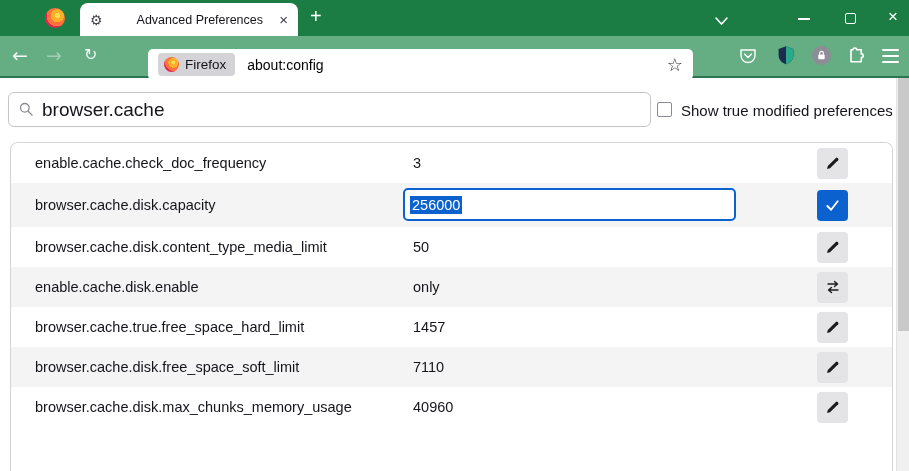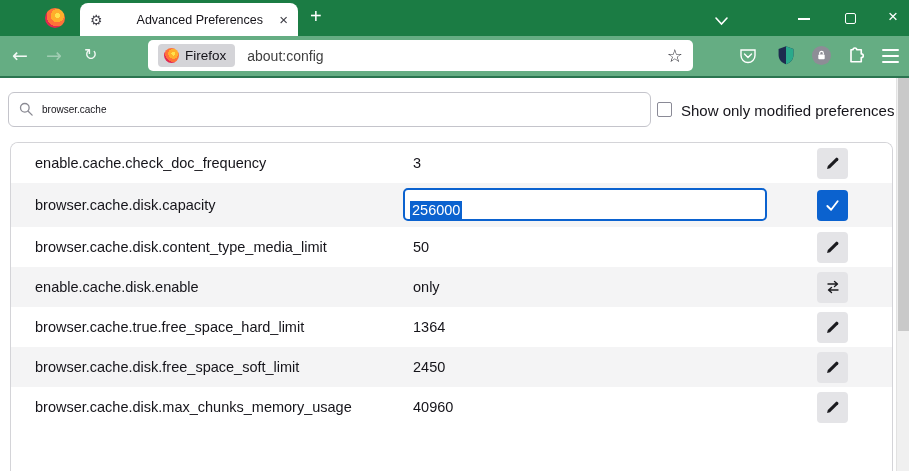--- a/index.html
+++ b/index.html
@@ -23,60 +23,60 @@
   .win-max { left:845px; top:13px; width:11px; height:11px; border:1.5px solid #fff; border-radius:2px; }
   .win-close { left:888px; top:7px; color:#fff; font-size:17px; }
 
   
   .navbar { position:absolute; left:0; top:36px; width:909px; height:42px;
             background:#65ad83; border-bottom:2px solid #2b7550; }
   .nav-glyph { font-family:"DejaVu Sans", sans-serif; color:#f2f8f4; font-size:19px; line-height:1; }
   .nav-back { left:12px; top:46px; }
   .nav-fwd  { left:46px; top:46px; color:rgba(244,250,246,.42); }
   .nav-reload { left:84px; top:47px; font-size:16px; }
-  .addressbar { left:148px; top:40px; width:545px; height:31px; background:#fff;
+  .addressbar { left:148px; top:49px; width:545px; height:31px; background:#fff;
                 border-radius:5px; display:flex; align-items:center; padding:0 10px; }
   .url-chip { background:#d4d4d8; border-radius:4px; height:23px; display:flex;
               align-items:center; padding:0 9px 0 6px; gap:6px; }
   .chip-logo { width:15px; height:15px; }
   .chip-label { font-size:13.5px; color:#15141a; }
-  .url-text { margin-left:12px; font-size:14px; color:#404040; }
+  .url-text { margin-left:12px; font-size:14px; color:#000000; }
   .star-glyph { margin-left:auto; font-family:"DejaVu Sans", sans-serif; font-size:18px; color:#2b2b33; }
   .pocket-icon { left:738px; top:46px; }
   .shield-icon { left:776px; top:45px; }
   .lock-badge { left:812px; top:46px; width:19px; height:19px; background:#8d8d96;
                 border-radius:50%; display:flex; align-items:center; justify-content:center; }
   .puzzle-icon { left:847px; top:45px; }
   .hamburger { left:882px; top:49px; width:17px; }
   .hamburger div { height:2px; background:#fff; margin-bottom:4px; border-radius:1px; }
 
   
   .content { position:absolute; left:0; top:78px; width:909px; height:393px; background:#fff; }
   .searchbox { left:8px; top:14px; width:643px; height:35px; border:1px solid #c4c4cb;
                border-radius:6px; display:flex; align-items:center; padding-left:10px; gap:8px; background:#fff; }
   .searchbox input { border:none; outline:none; font-family:"Liberation Sans",sans-serif;
-                     font-size:10px; color:#15141a; width:560px; background:transparent; }
+                     font-size:19px; color:#15141a; width:560px; background:transparent; }
   .filter-check { left:657px; top:24px; width:15px; height:15px; border:1px solid #8a8a96;
                   border-radius:2px; background:#fff; }
   .filter-label { left:681px; top:24px; font-size:15px; color:#15141a; white-space:nowrap; }
 
   .prefs-table { left:10px; top:64px; width:883px; height:329px; border:1px solid #d4d4d8;
                  border-bottom:none; border-radius:8px 8px 0 0; overflow:hidden; background:#fff; }
   .row { position:relative; height:40px; display:flex; align-items:center; background:#fff; }
   .row:nth-child(even) { background:#f4f4f5; }
   .row.editing { height:44px; }
   .pref-name { margin-left:24px; font-size:14.5px; color:#15141a; }
   .pref-value { position:absolute; left:402px; font-size:14.5px; color:#15141a; }
   .action-btn { position:absolute; right:44px; width:31px; height:31px; border:none;
                 background:#e4e4e7; border-radius:4px; display:flex; align-items:center;
                 justify-content:center; cursor:pointer; }
   .save-btn { background:#0b62cf; }
-  .edit-box { position:absolute; left:392px; top:5px; width:364px; height:33px;
+  .edit-box { position:absolute; left:392px; top:5px; width:333px; height:33px;
               border:2px solid #0b62cf; border-radius:5px; background:#fff;
-              display:flex; align-items:flex-end; padding-left:5px; cursor:text; }
+              display:flex; align-items:center; padding-left:5px; cursor:text; }
   .edit-text { background:#0b62cf; color:#fff; font-size:14.5px; padding:1px 2px; }
   
   .row .edit-box, .row .save-btn, .row .toggle-btn { display:none; }
   .row.editing .edit-box { display:flex; }
   .row.editing .save-btn { display:flex; }
   .row.toggle-row .toggle-btn { display:flex; }
 
   .scrollbar { position:absolute; right:0; top:78px; width:13px; height:393px;
                background:#f0f0f0; border-left:1px solid #e2e2e2; }
   .scroll-thumb { position:absolute; left:1px; top:0; width:11px; height:253px; background:#c9c9c9; }
@@ -158,21 +158,21 @@
 
   <div class="abs searchbox">
     <svg width="15" height="15" viewBox="0 0 16 16">
       <circle cx="6.2" cy="6.2" r="4.6" fill="none" stroke="#8a8a93" stroke-width="1.4"></circle>
       <line x1="9.8" y1="9.8" x2="14" y2="14" stroke="#8a8a93" stroke-width="1.4" stroke-linecap="round"></line>
     </svg>
     <input type="text" value="browser.cache" style="">
   </div>
 
   <span class="abs filter-check"></span>
-  <span class="abs filter-label">Show only modified preferences</span>
+  <span class="abs filter-label">Show true modified preferences</span>
 
   <div class="abs prefs-table">
   <div class="row">
     <span class="pref-name">enable.cache.check_doc_frequency</span>
     <span class="pref-value">3</span>
 
     <button class="action-btn edit-btn">
       <svg width="15" height="15" viewBox="0 0 16 16">
         <path d="M2.2 13.8l.8-3.1L11.6 2a1.3 1.3 0 0 1 1.8 0l.6.6a1.3 1.3 0 0 1 0 1.8L5.3 13z" fill="#1b1b1f"></path>
       </svg>
@@ -214,33 +214,33 @@
       <svg width="16" height="16" viewBox="0 0 16 16">
         <path d="M3 5h9M9.5 2.5L12.5 5l-3 2.5" fill="none" stroke="#1b1b1f" stroke-width="1.4" stroke-linecap="round" stroke-linejoin="round"></path>
         <path d="M13 11H4M6.5 8.5L3.5 11l3 2.5" fill="none" stroke="#1b1b1f" stroke-width="1.4" stroke-linecap="round" stroke-linejoin="round"></path>
       </svg>
     </button>
 
   </div>
 
   <div class="row">
     <span class="pref-name">browser.cache.true.free_space_hard_limit</span>
-    <span class="pref-value">1364</span>
+    <span class="pref-value">1457</span>
 
     <button class="action-btn edit-btn">
       <svg width="15" height="15" viewBox="0 0 16 16">
         <path d="M2.2 13.8l.8-3.1L11.6 2a1.3 1.3 0 0 1 1.8 0l.6.6a1.3 1.3 0 0 1 0 1.8L5.3 13z" fill="#1b1b1f"></path>
       </svg>
     </button>
 
   </div>
 
   <div class="row">
     <span class="pref-name">browser.cache.disk.free_space_soft_limit</span>
-    <span class="pref-value">2450</span>
+    <span class="pref-value">7110</span>
 
     <button class="action-btn edit-btn">
       <svg width="15" height="15" viewBox="0 0 16 16">
         <path d="M2.2 13.8l.8-3.1L11.6 2a1.3 1.3 0 0 1 1.8 0l.6.6a1.3 1.3 0 0 1 0 1.8L5.3 13z" fill="#1b1b1f"></path>
       </svg>
     </button>
 
   </div>
 
   <div class="row">

